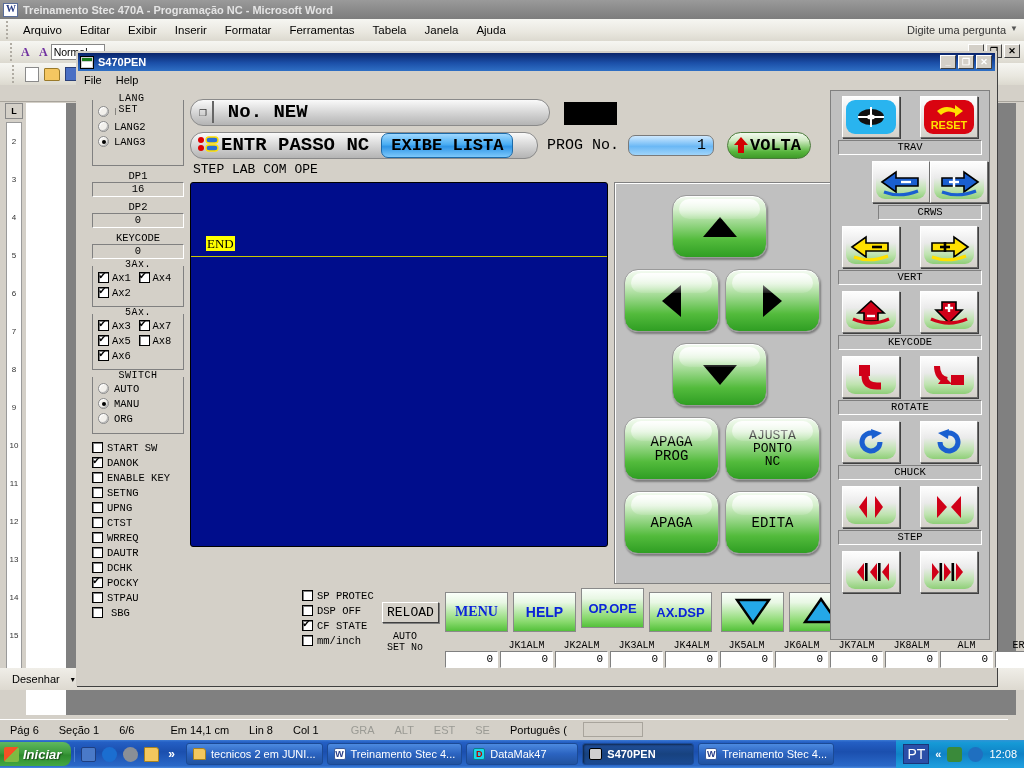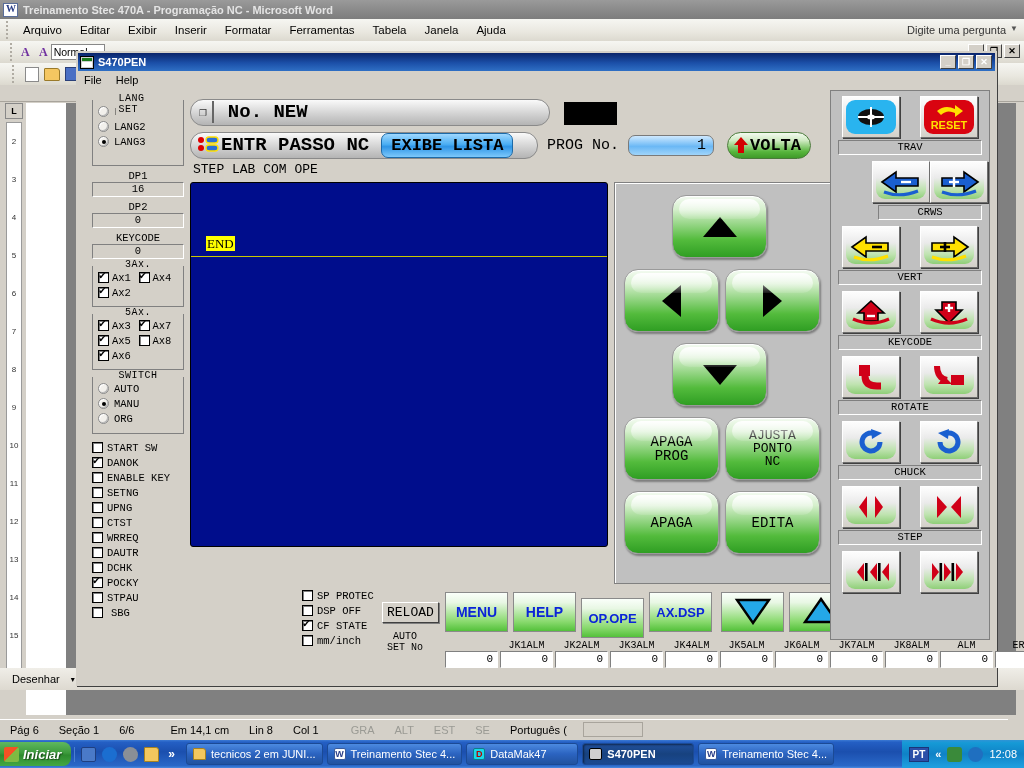--- a/index.html
+++ b/index.html
@@ -576,23 +576,23 @@
           <div class="cb-row">
               <span class="cb"></span>
               <span>mm/inch</span>
             </div>
         </div>
 
         <span class="reloadbtn" style="position:absolute; left:80px; top:14px;">RELOAD</span>
         <span style="position:absolute; left:85px; top:43px; font-size:10px; font-family:'Liberation Mono',monospace; text-align:center; white-space:pre-line; line-height:11px;">AUTO
 SET No</span>
 
-        <div class="bbtn" style="position:absolute; left:143px; top:4px;">MENU</div>
+        <div class="bbtn" style="position:absolute; left:143px; top:4px;font-family:Liberation Serif, serif;">MENU</div>
         <div class="bbtn" style="position:absolute; left:211px; top:4px;">HELP</div>
-        <div class="bbtn" style="position:absolute; left:279px; top:10px; font-size:13px;">OP.OPE</div>
+        <div class="bbtn" style="position:absolute; left:279px; top:0; font-size:13px;">OP.OPE</div>
         <div class="bbtn" style="position:absolute; left:347px; top:4px; font-size:13px;">AX.DSP</div>
         <div class="bbtn" style="position:absolute; left:419px; top:4px;">
           <span>
             <svg width="40" height="28" viewBox="0 0 40 28">
                 <polygon points="4,3 36,3 20,26" fill="#24a8e8" stroke="#000" stroke-width="2.4"></polygon>
               </svg>
           </span>
         </div>
         <div class="bbtn" style="position:absolute; left:487px; top:4px;">
           <span>
@@ -895,19 +895,19 @@
   <div class="tbtask active">
     <span class="trayico" style="width:13px;height:12px;background:#cfcfcf;border:1px solid #000;flex:none;"></span>
     <span>S470PEN</span>
   </div>
   <div class="tbtask">
     <span class="trayico" style="width:12px;height:12px;background:#fff;border:1px solid #3a5a9a;flex:none;color:#2b3f88;font-size:9px;font-weight:bold;text-align:center;line-height:11px;">W</span>
     <span>Treinamento Stec 4...</span>
   </div>
 
   <div id="tray">
-    <span style="background:#2b4fa8;color:#fff;font-size:10px;font-weight:bold;padding:1px 3px;border:1px solid #1a3578;">PT</span>
+    <span style="background:#2b4fa8;color:#fff;font-size:14px;font-weight:normal;padding:1px 3px;border:1px solid #1a3578;">PT</span>
     <span style="font-weight:bold;">«</span>
     <span class="trayico" style="background:#3a8a3a;border-radius:3px;"></span>
     <span class="trayico" style="background:#1f6fc0;border-radius:50%;"></span>
     <span>12:08</span>
   </div>
 </div>
 
 </body></html>

